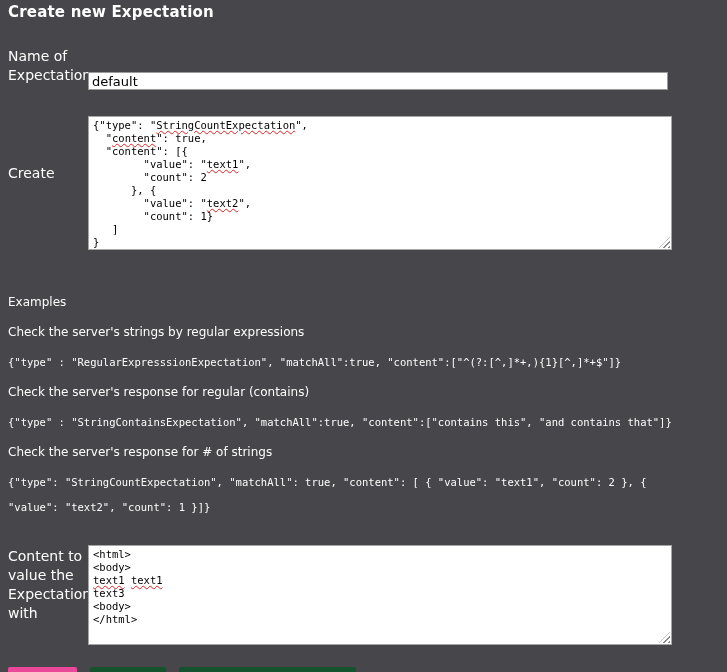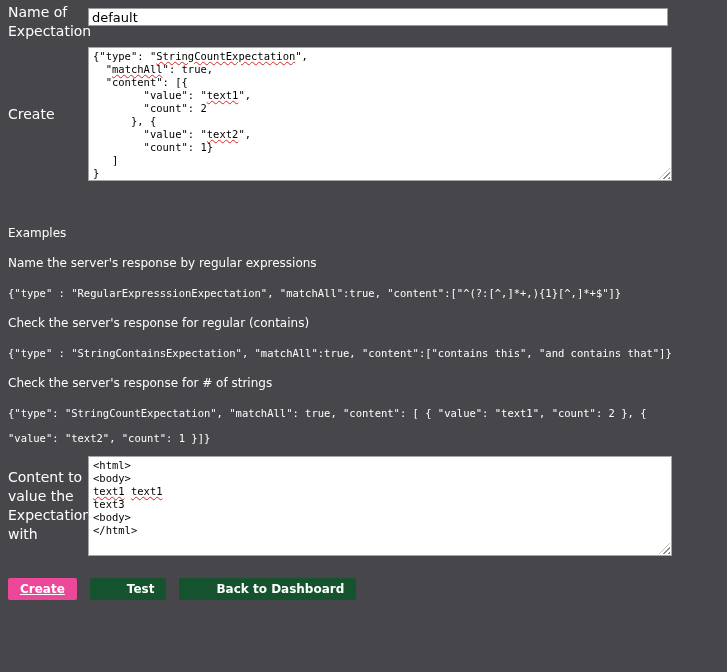--- a/index.html
+++ b/index.html
@@ -16,21 +16,21 @@
     font-size: 15px; font-weight: bold; margin: 0 0 26px 0; letter-spacing: .2px;
   }
 
   .form-row { display: flex; align-items: flex-start; }
   .row1 { margin-bottom: 6px; }
   .row2 { margin-bottom: 20px; }
   .label {
     width: 80px; flex: none; font-size: 14px; line-height: 19px; color: #fdfdfd;
   }
   .label.center { align-self: center; }
-  .field { width: 584px; flex: none; }
+  .field { width: 584px; flex: none; margin-top: 20px; }
 
   .text-input {
     display: block; width: 580px; height: 18px; margin-top: 5px;
     background: #ffffff; color: #000;
     border: 1px solid #9a9a9a; border-radius: 0;
     font-family: "DejaVu Sans", "Liberation Sans", sans-serif;
     font-size: 13px; padding: 0 3px; outline: none;
   }
 
   .boxwrap { position: relative; width: 584px; }
@@ -76,49 +76,50 @@
     height: 22px; line-height: 22px; padding: 0 12px; cursor: pointer;
   }
   .btn-create { background: #ec4899; text-decoration: underline; }
   .btn-dark   { background: #14532d; padding-left: 37px; }
 </style>
 </head>
 <body>
 
 <div class="wrap">
 
+  <h1 class="page-title">Create new Expectation</h1>
 
   <div class="form-row row1">
     <div class="label">Name of Expectation</div>
     <div class="field">
       <input class="text-input" type="text" value="default" style="">
     </div>
   </div>
 
   <div class="form-row row2">
     <div class="label center">Create</div>
     <div class="field boxwrap">
       <div class="codebox content-box" role="textbox" aria-multiline="true">{"type": "<span class="sq">StringCountExpectation</span>",
-  "<span class="sq">matchAll</span>": true,
+  "<span class="sq">content</span>": true,
   "content": [{
         "value": "<span class="sq">text1</span>",
         "count": 2
       }, {
         "value": "<span class="sq">text2</span>",
         "count": 1}
    ]
 }</div>
       <span class="grip"></span>
     </div>
   </div>
 
   <section class="examples">
     <p class="ex-heading">Examples</p>
 
-    <p class="ex-caption">Name the server's response by regular expressions</p>
+    <p class="ex-caption">Check the server's strings by regular expressions</p>
     <p class="ex-code">{"type" : "RegularExpresssionExpectation", "matchAll":true, "content":["^(?:[^,]*+,){1}[^,]*+$"]}</p>
 
     <p class="ex-caption">Check the server's response for regular (contains)</p>
     <p class="ex-code">{"type" : "StringContainsExpectation", "matchAll":true, "content":["contains this", "and contains that"]}</p>
 
     <p class="ex-caption">Check the server's response for # of strings</p>
     <p class="ex-code">{"type": "StringCountExpectation", "matchAll": true, "content": [ { "value": "text1", "count": 2 }, { "value": "text2", "count": 1 }]}</p>
   </section>
 
   <div class="form-row">

